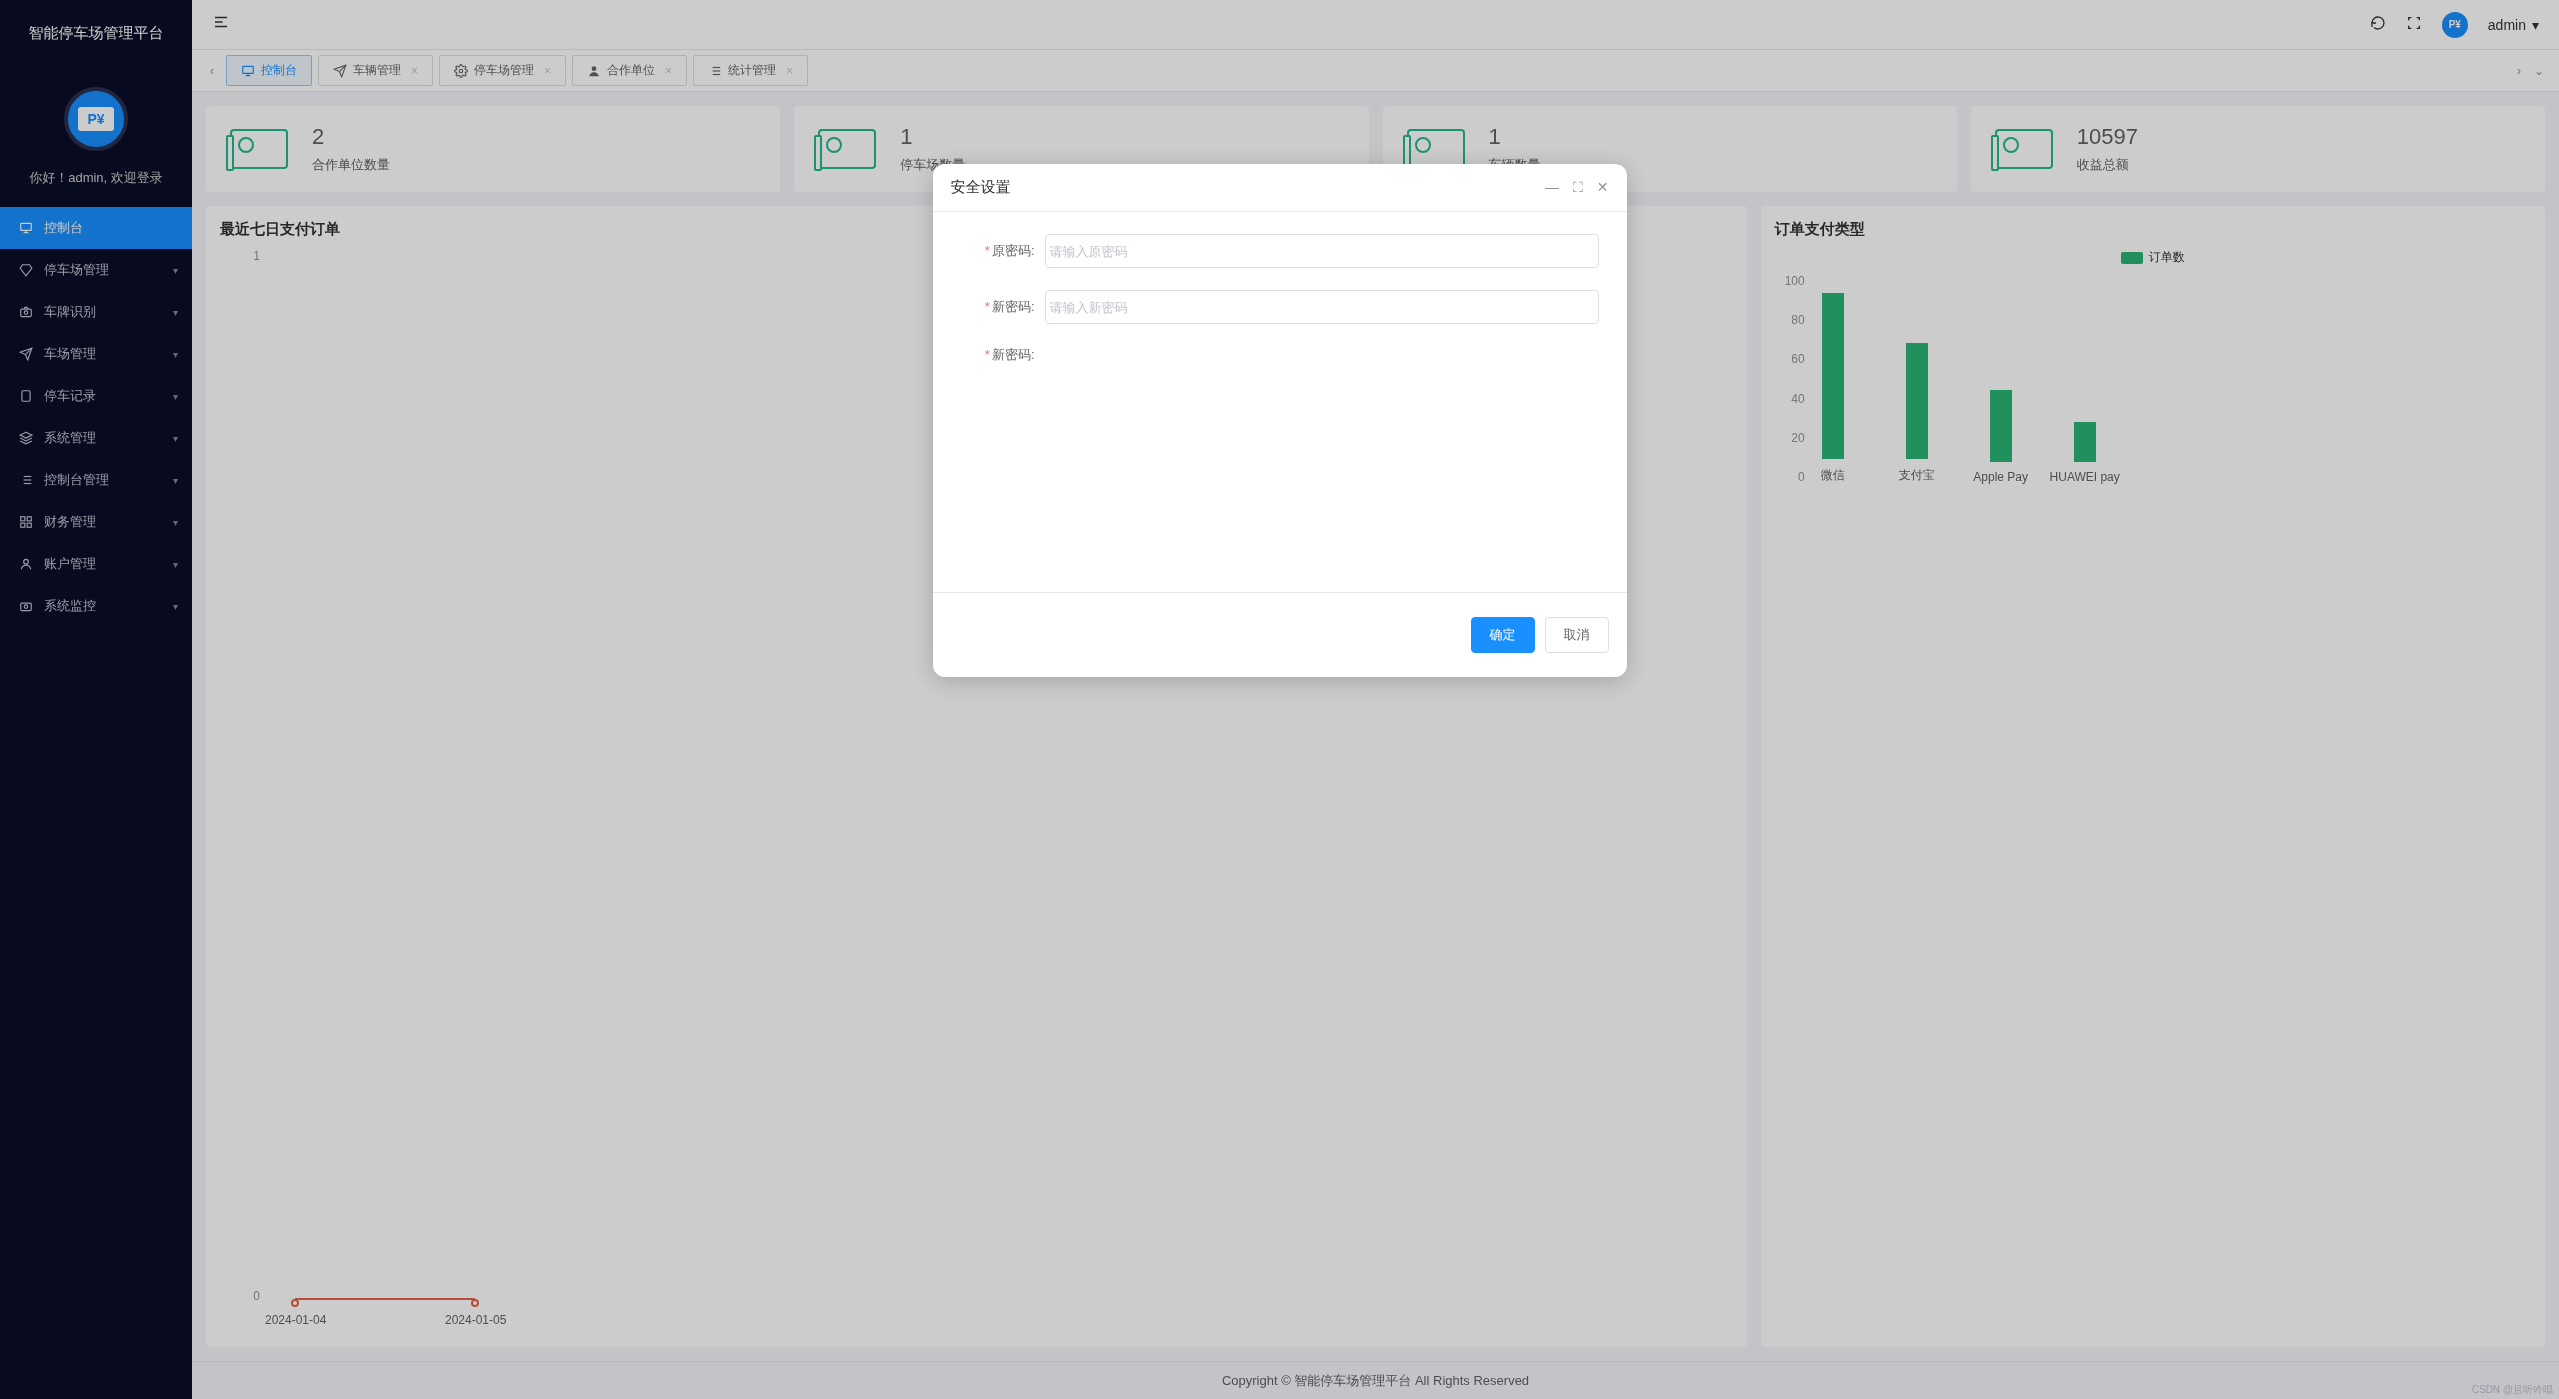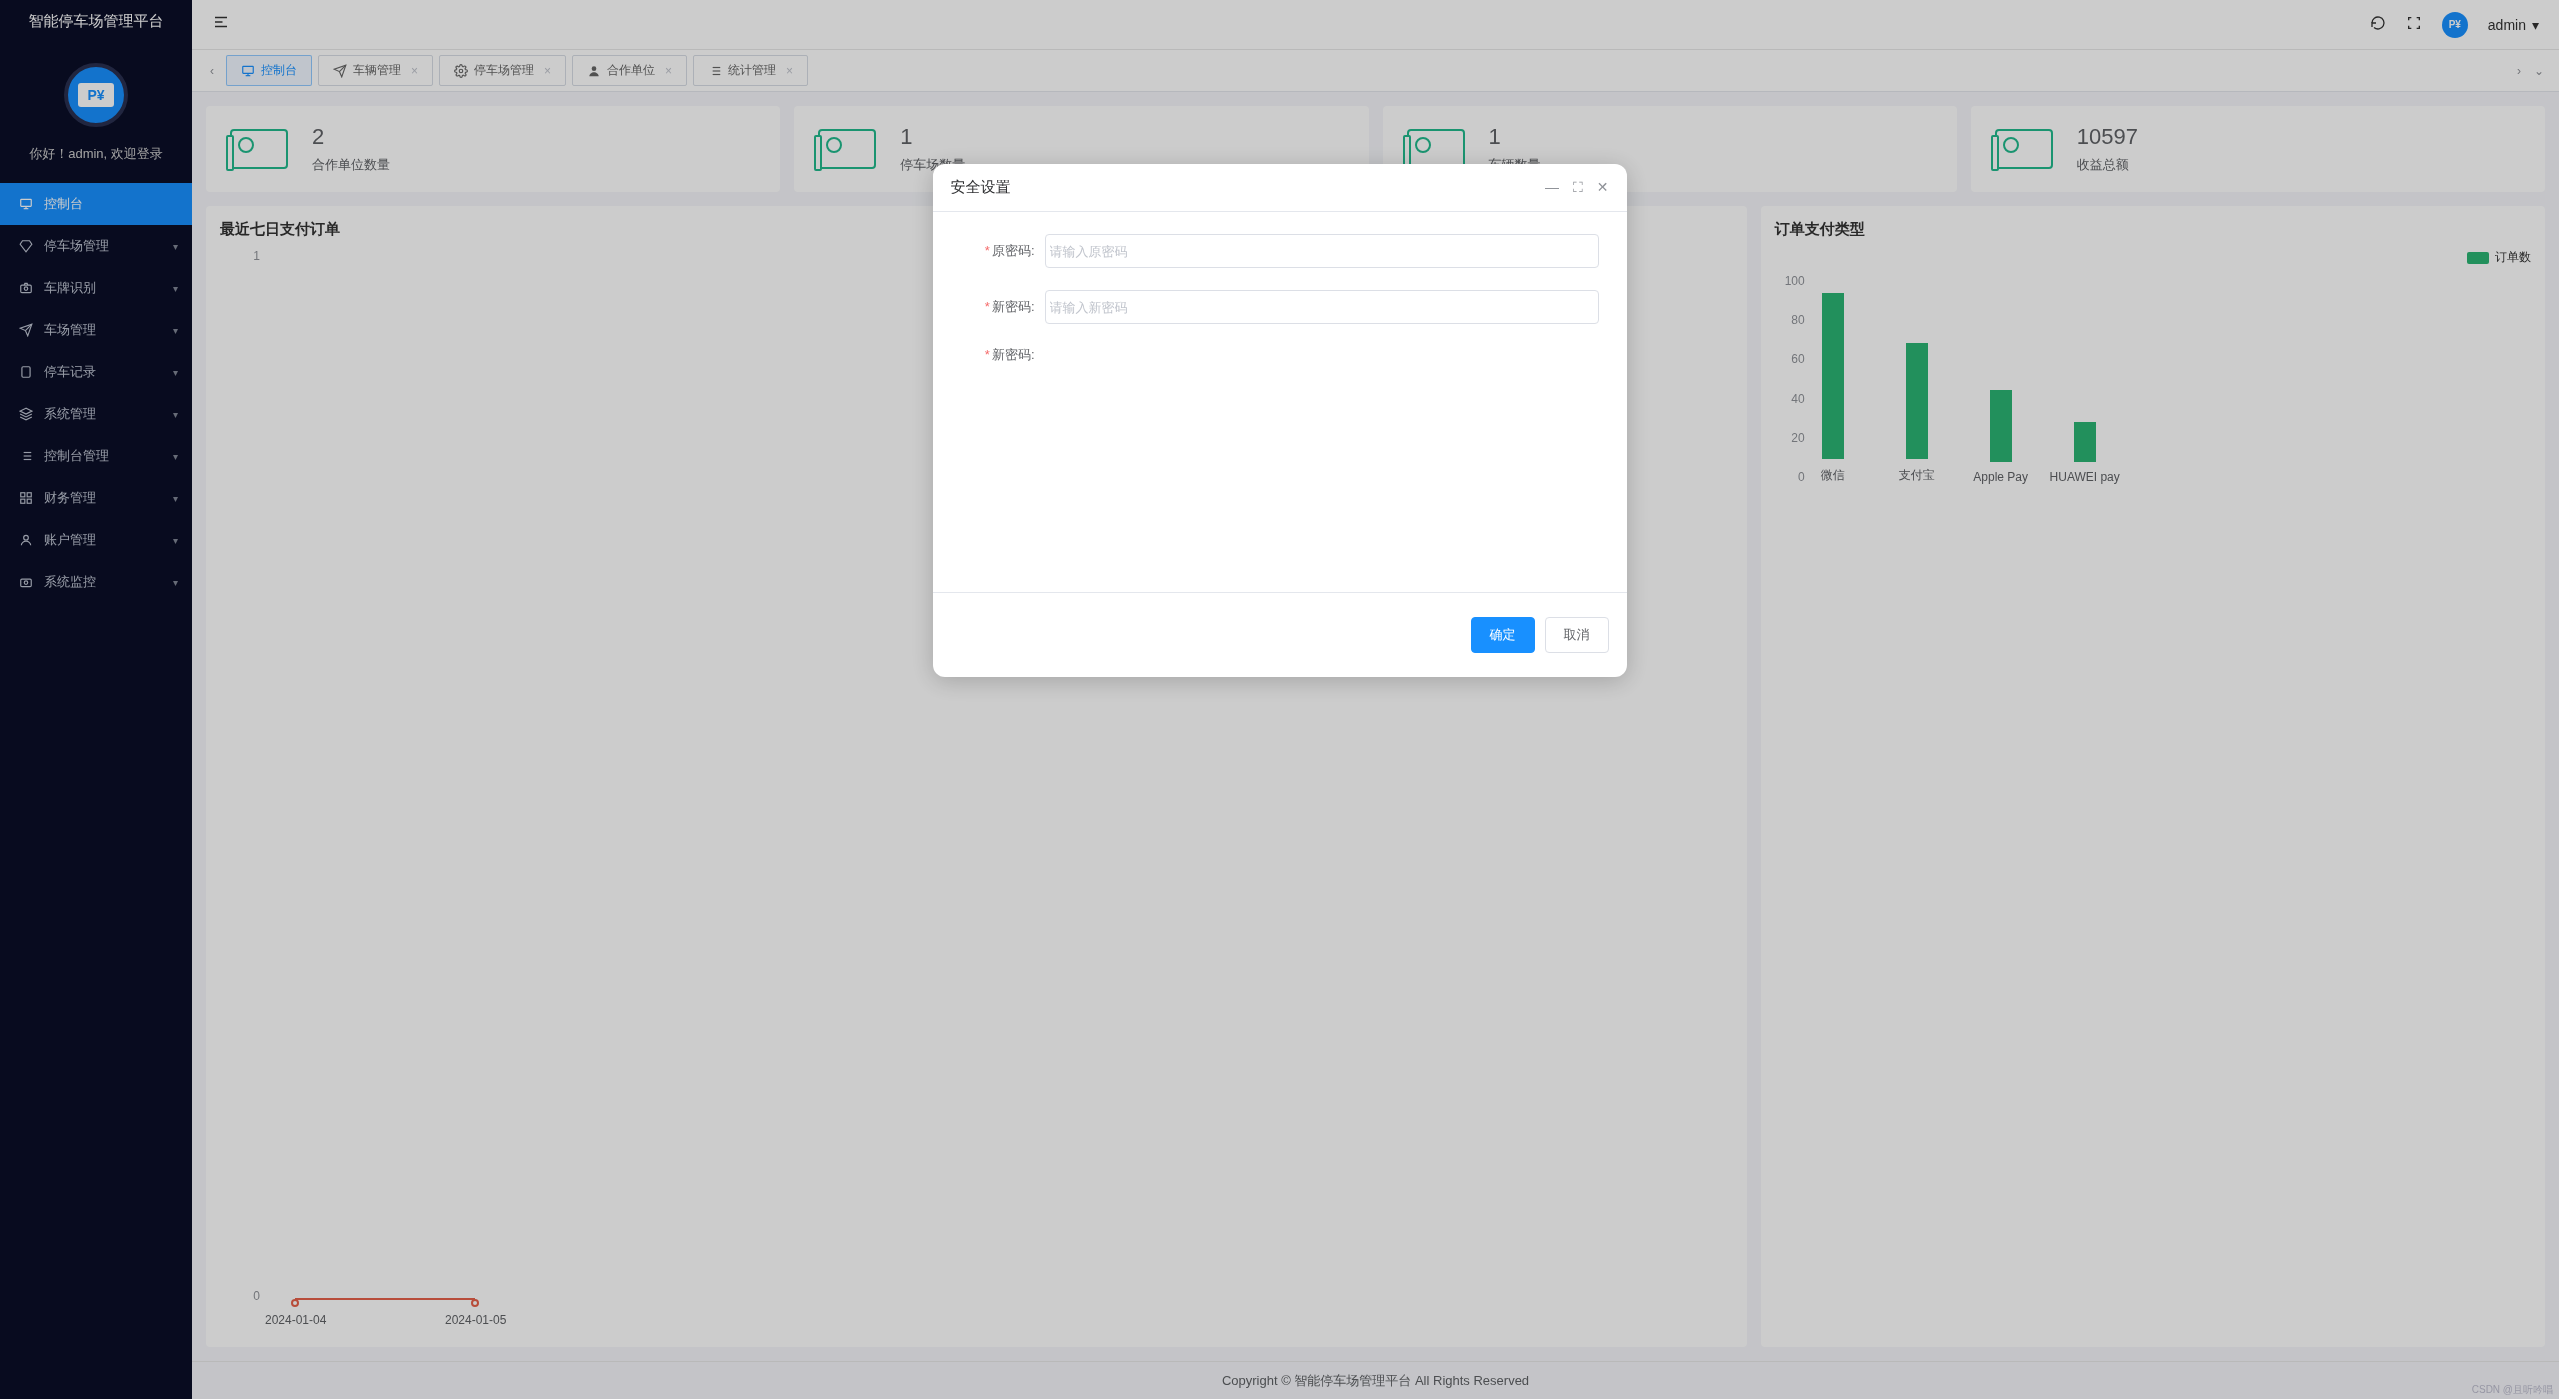--- a/index.html
+++ b/index.html
@@ -2,21 +2,21 @@
 <html><head>
   <meta charset="utf-8">
   <style>
     * { margin: 0; padding: 0; box-sizing: border-box; }
     body { font-family: "Helvetica Neue", Helvetica, "PingFang SC", "Hiragino Sans GB", "Microsoft YaHei", Arial, sans-serif; background: #f0f2f5; overflow: hidden; }
     
     .app { display: flex; height: 100vh; }
     
     
     .sidebar { width: 192px; background: #0a0e27; color: #fff; display: flex; flex-direction: column; }
-    .sidebar-title { text-align: center; padding: 12px; font-size: 15px; color: #fff; font-weight: 500; }
+    .sidebar-title { text-align: center; padding: 24px; font-size: 15px; color: #fff; font-weight: 500; }
     .sidebar-logo { display: flex; justify-content: center; padding: 20px 0 10px; }
     .logo-circle { width: 64px; height: 64px; border-radius: 50%; background: #1890ff; display: flex; align-items: center; justify-content: center; border: 4px solid #2a3050; }
     .logo-inner { background: #fff; width: 36px; height: 24px; border-radius: 3px; display: flex; align-items: center; justify-content: center; color: #1890ff; font-weight: bold; font-size: 14px; }
     .welcome { text-align: center; font-size: 13px; color: #ccc; padding: 8px 0 20px; }
     .menu { flex: 1; }
     .menu-item { display: flex; align-items: center; padding: 12px 18px; color: #bfc5d2; font-size: 13px; cursor: pointer; position: relative; }
     .menu-item.active { background: #1890ff; color: #fff; }
     .menu-item .icon { width: 16px; height: 16px; margin-right: 10px; display: flex; align-items: center; justify-content: center; }
     .menu-item .chevron { position: absolute; right: 14px; font-size: 10px; color: #808695; }
     
@@ -61,21 +61,21 @@
     
     
     .y-axis { position: absolute; left: 0; top: 0; bottom: 30px; width: 40px; display: flex; flex-direction: column; justify-content: space-between; align-items: flex-end; font-size: 12px; color: #909399; }
     .x-axis { position: absolute; left: 45px; right: 0; bottom: 0; height: 20px; display: flex; font-size: 12px; color: #606266; }
     .x-label { position: relative; }
     .line-plot { position: absolute; left: 45px; right: 0; top: 0; bottom: 30px; }
     .line-point { width: 8px; height: 8px; border: 2px solid #e6614a; background: #fff; border-radius: 50%; position: absolute; transform: translate(-50%, 50%); }
     .line-seg { position: absolute; height: 2px; background: #e6614a; }
     
     
-    .bar-legend { text-align: center; font-size: 12px; color: #333; margin-bottom: 8px; display: flex; justify-content: flex-end; align-items: center; gap: 6px; }
+    .bar-legend { text-align: center; font-size: 12px; color: #333; margin-bottom: 8px; display: flex; justify-content: center; align-items: center; gap: 6px; }
     .legend-sw { width: 22px; height: 12px; background: #2bb574; border-radius: 2px; }
     .bar-plot { height: 210px; display: flex; align-items: flex-end; gap: 36px; padding-left: 34px; position: relative; }
     .bar-y-axis { position: absolute; left: 0; top: 0; bottom: 0; width: 30px; display: flex; flex-direction: column; justify-content: space-between; align-items: flex-end; font-size: 12px; color: #909399; }
     .bar-item { display: flex; flex-direction: column; align-items: center; width: 48px; }
     .bar { width: 22px; background: #2bb574; }
     .bar-label { font-size: 12px; color: #606266; margin-top: 8px; white-space: nowrap; }
     
     
     .footer { height: 38px; display: flex; align-items: center; justify-content: center; font-size: 13px; color: #606266; background: #f5f6fa; border-top: 1px solid #e8e8e8; }
     

